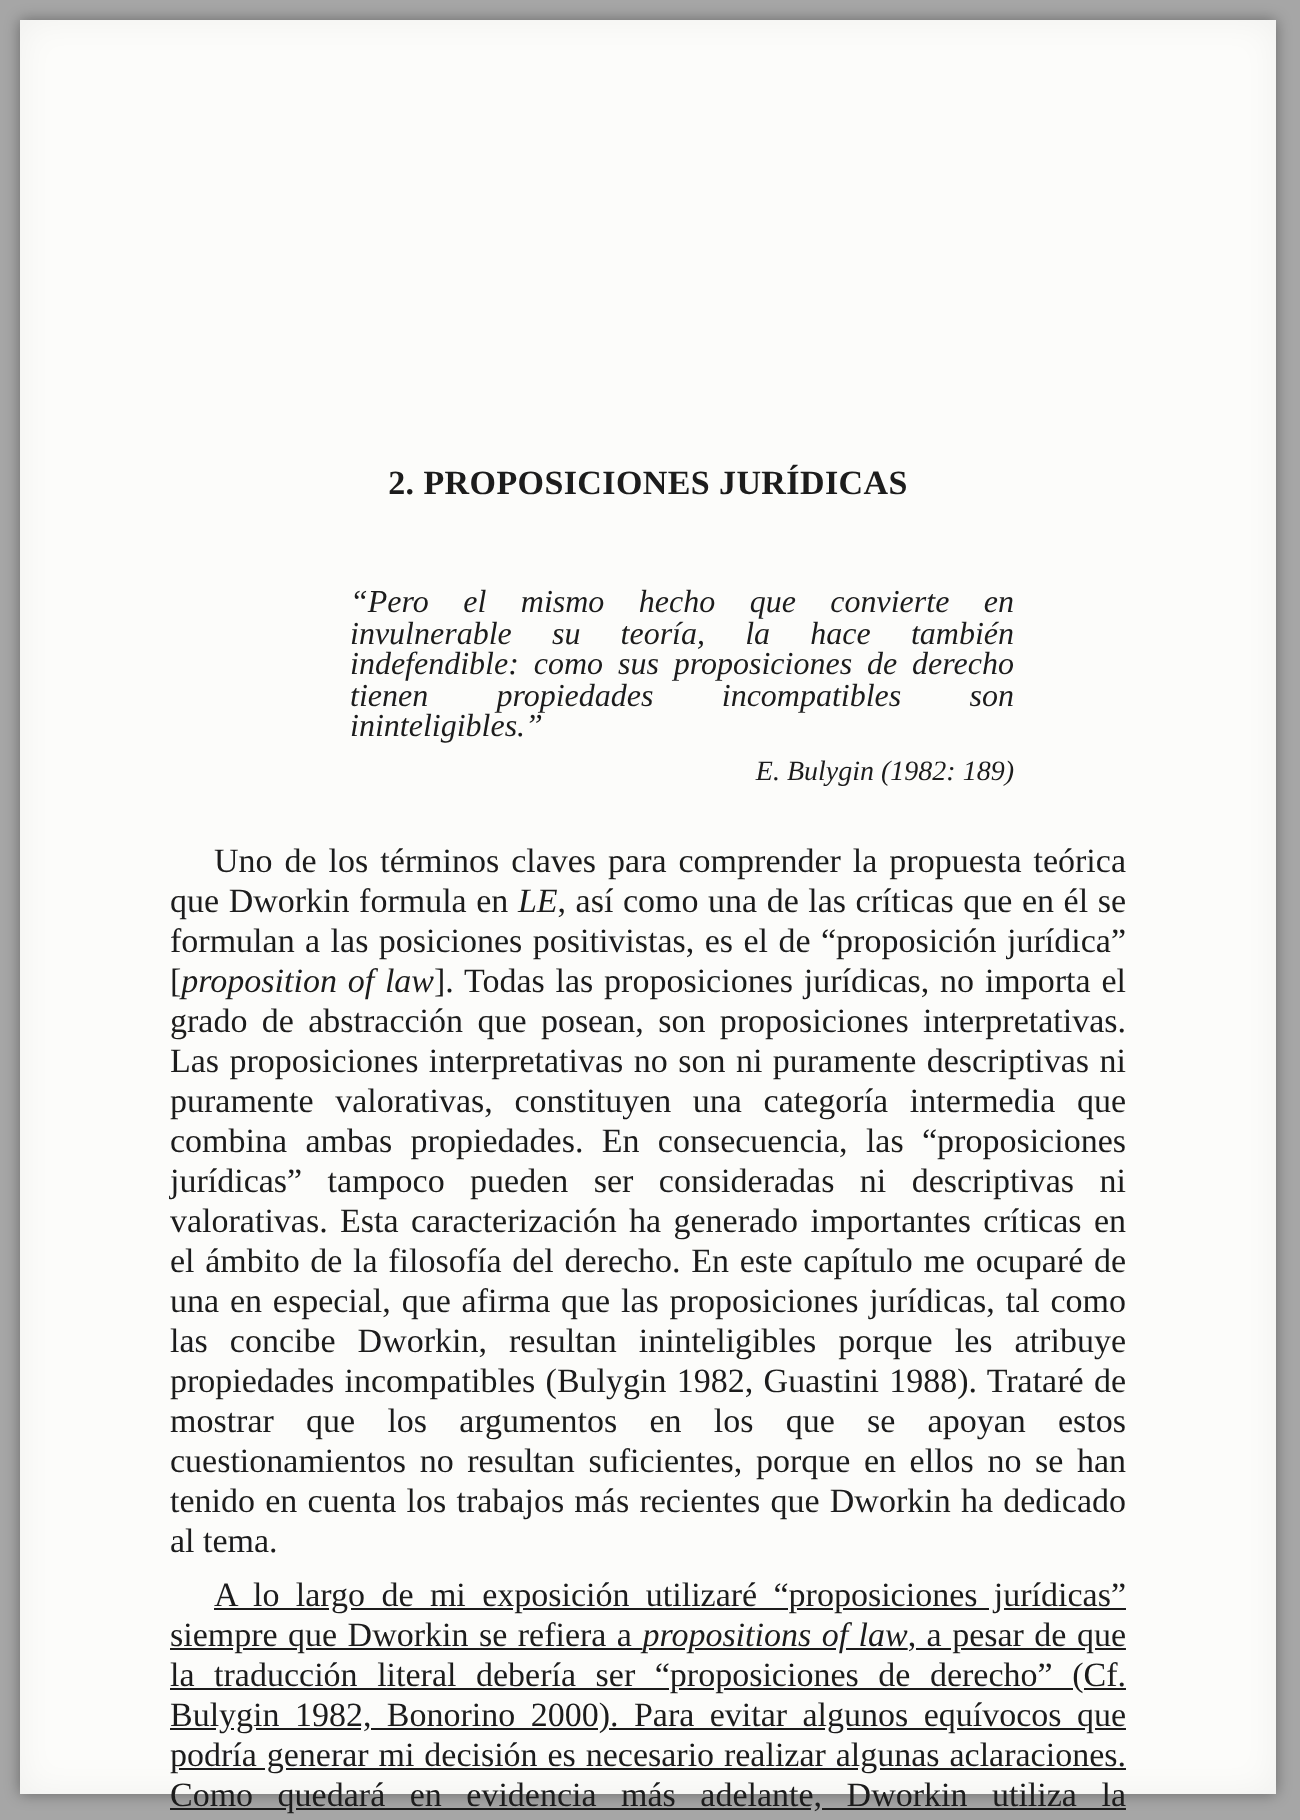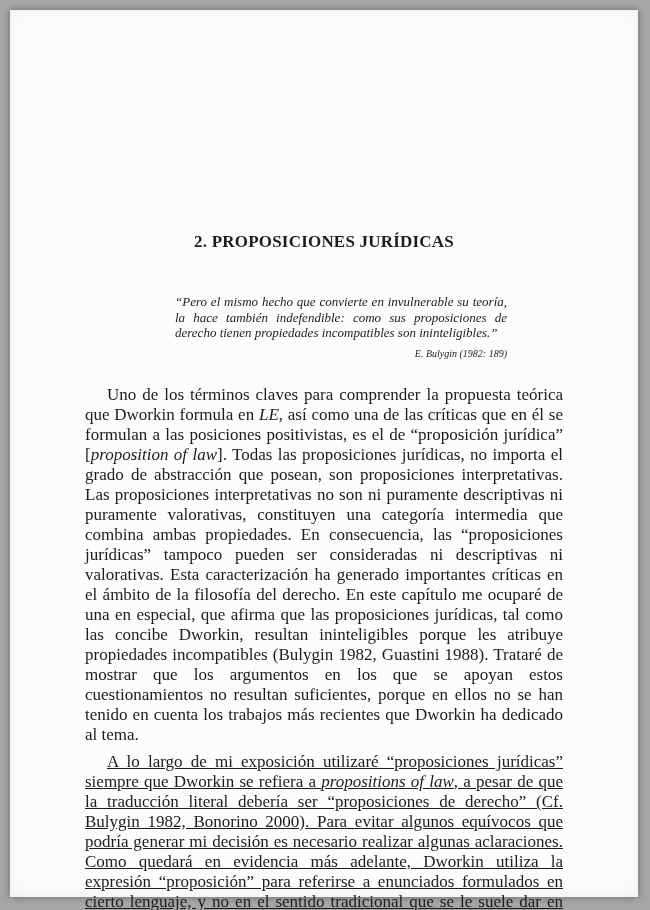--- a/index.html
+++ b/index.html
@@ -35,28 +35,28 @@
     text-align: center;
     letter-spacing: 0.2px;
   }
   .epigraph {
     margin: 42px 0 0 90px;
     width: 332px;
   }
   .epigraph-text {
     margin: 0;
     font-style: italic;
-    font-size: 13px;
+    font-size: 16px;
     line-height: 15.6px;
     text-align: justify;
   }
   .epigraph-attribution {
     margin: 7px 0 0 0;
     font-style: italic;
-    font-size: 10px;
+    font-size: 14px;
     text-align: right;
   }
   .body-text {
     margin-top: 26px;
     font-size: 17px;
     line-height: 20px;
     text-align: justify;
     hyphens: auto;
     -webkit-hyphens: auto;
   }

